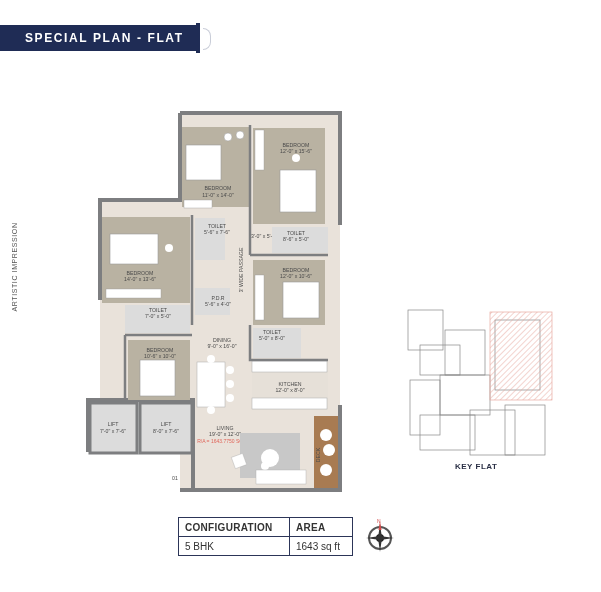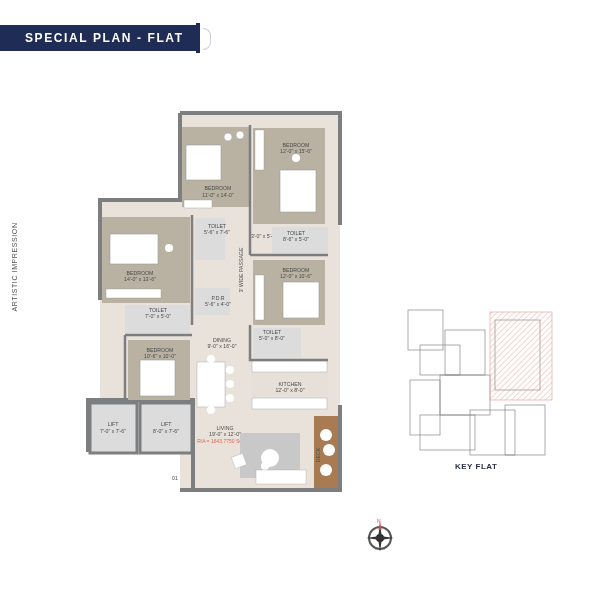--- a/index.html
+++ b/index.html
@@ -157,20 +157,28 @@
       <line x1="0" y1="0" x2="0" y2="4" stroke="#e8a9a0" stroke-width="1"></line>
     </pattern>
   </defs>
   <rect x="490" y="312" width="62" height="88" fill="url(#hatch)" stroke="#e8a9a0" stroke-width="0.7"></rect>
 </svg>
 
 <div class="keyplan-label">KEY FLAT</div>
 
 <table class="table">
   <tbody>
+      <tr class="hdr">
+    <td style="width:98px">CONFIGURATION</td>
+    <td style="width:50px">AREA</td>
+  </tr>
+  <tr>
+    <td>5 BHK</td>
+    <td>1643 sq ft</td>
+  </tr>
 </tbody>
   </table>
 
 <svg style="position:absolute;left:364px;top:518px" width="32" height="36" viewBox="0 0 32 36">
   <circle cx="16" cy="20" r="11" fill="none" stroke="#555" stroke-width="2"></circle>
   <circle cx="16" cy="20" r="4" fill="#222"></circle>
   <polygon points="16,6 18,20 16,34 14,20" fill="#333"></polygon>
   <polygon points="2,20 16,18 30,20 16,22" fill="#333"></polygon>
   <polygon points="16,3 17.5,12 14.5,12" fill="#d14a4a"></polygon>
   <text x="13" y="5" style="font-size:5px;fill:#d14a4a">N</text>

